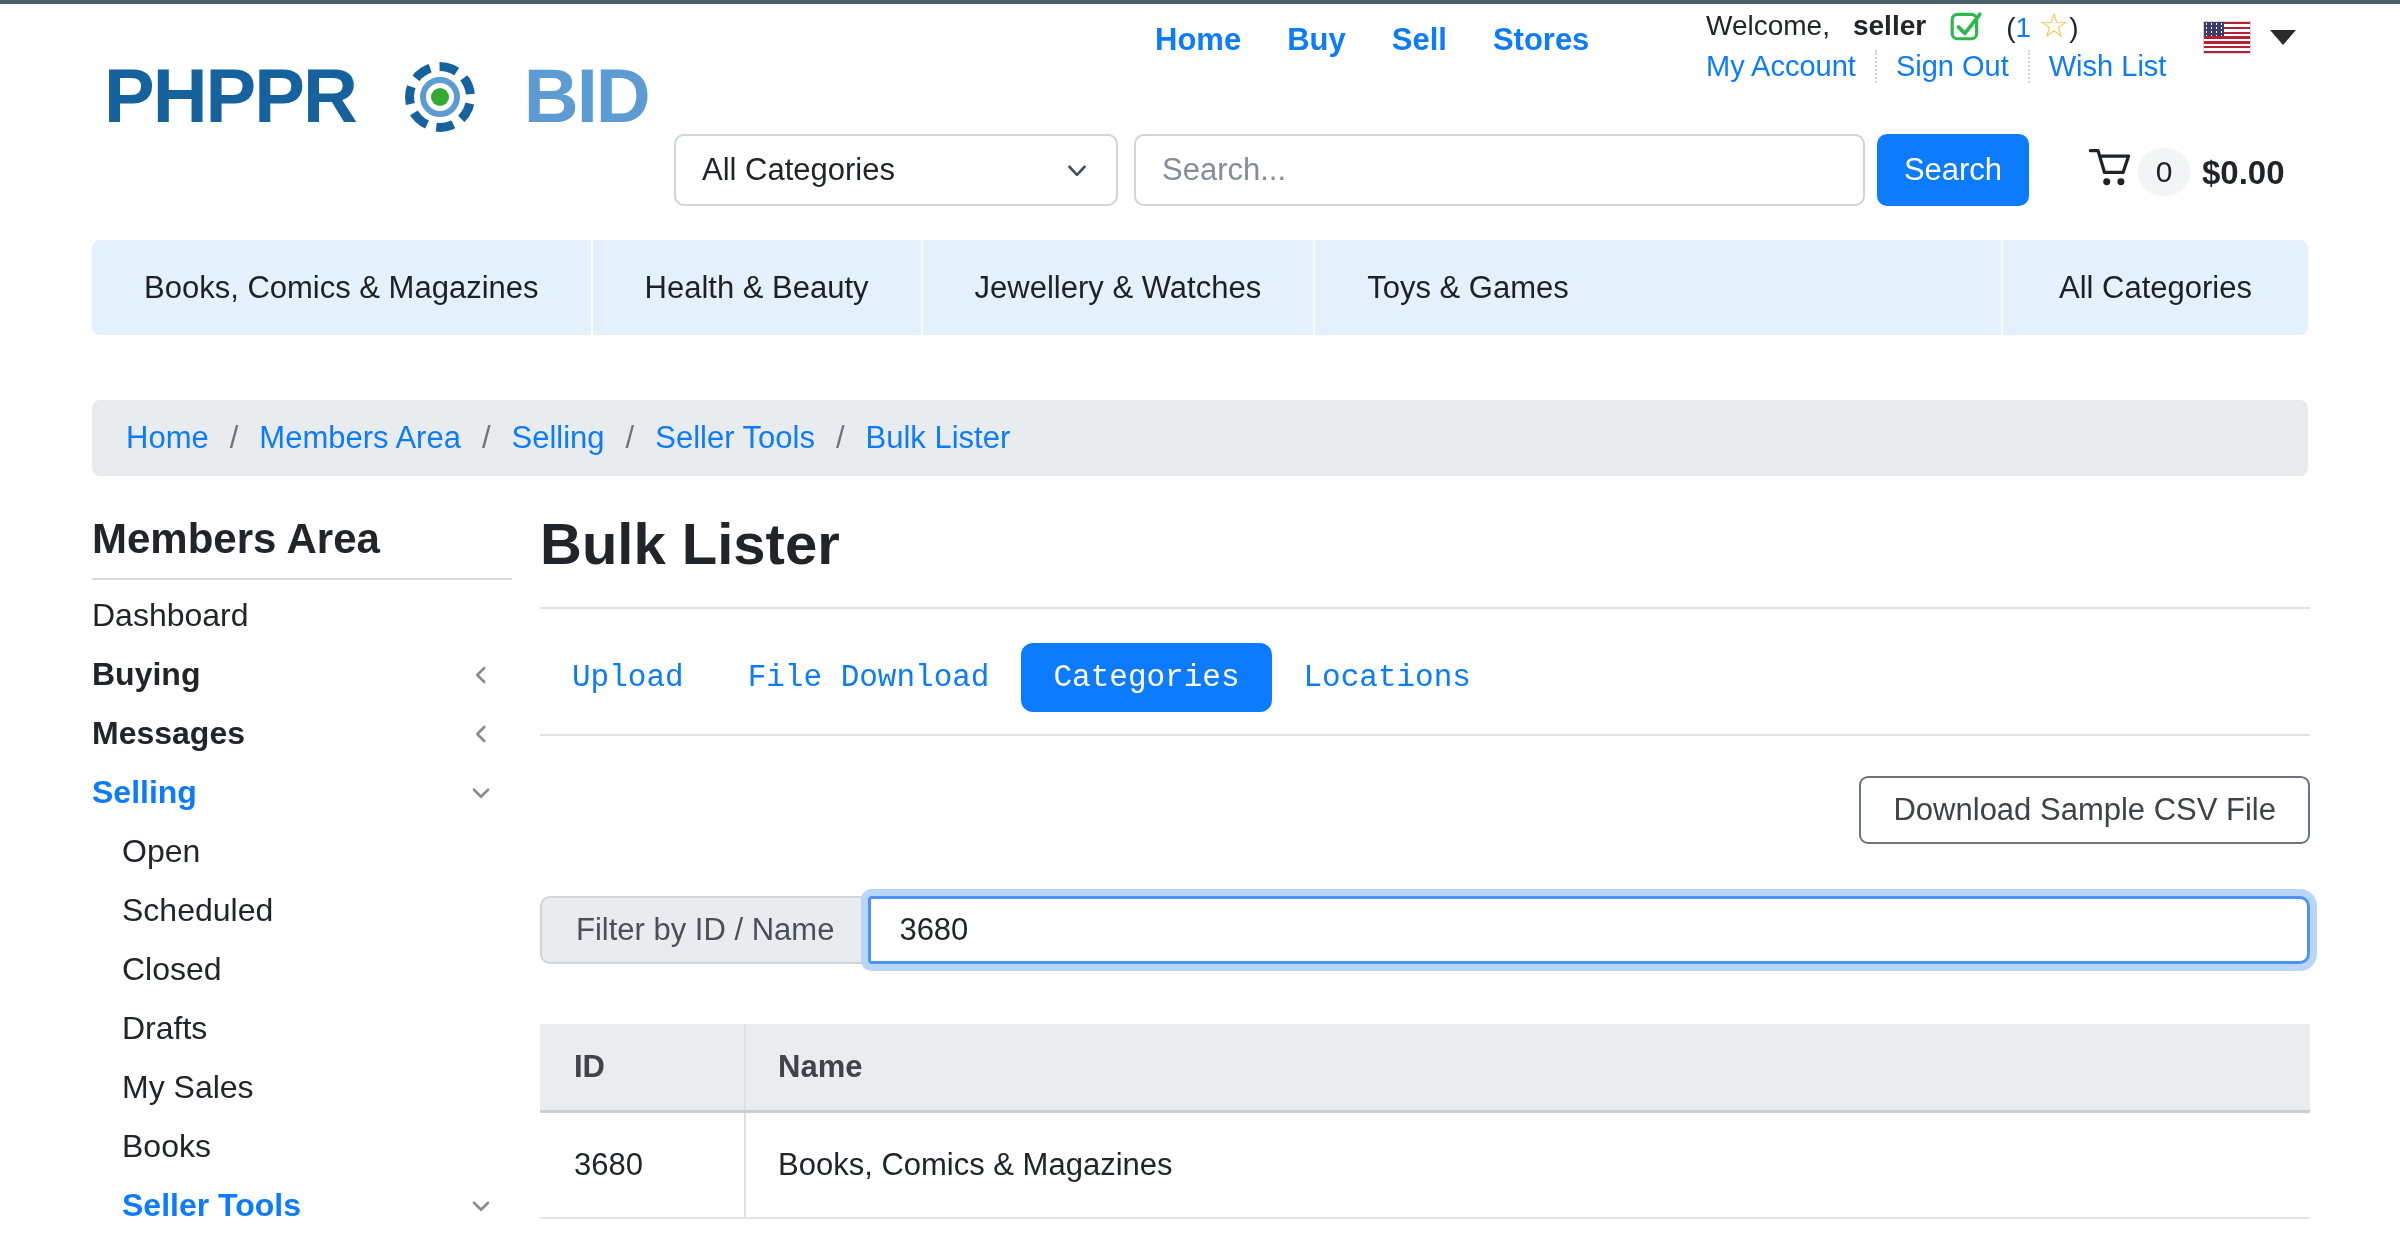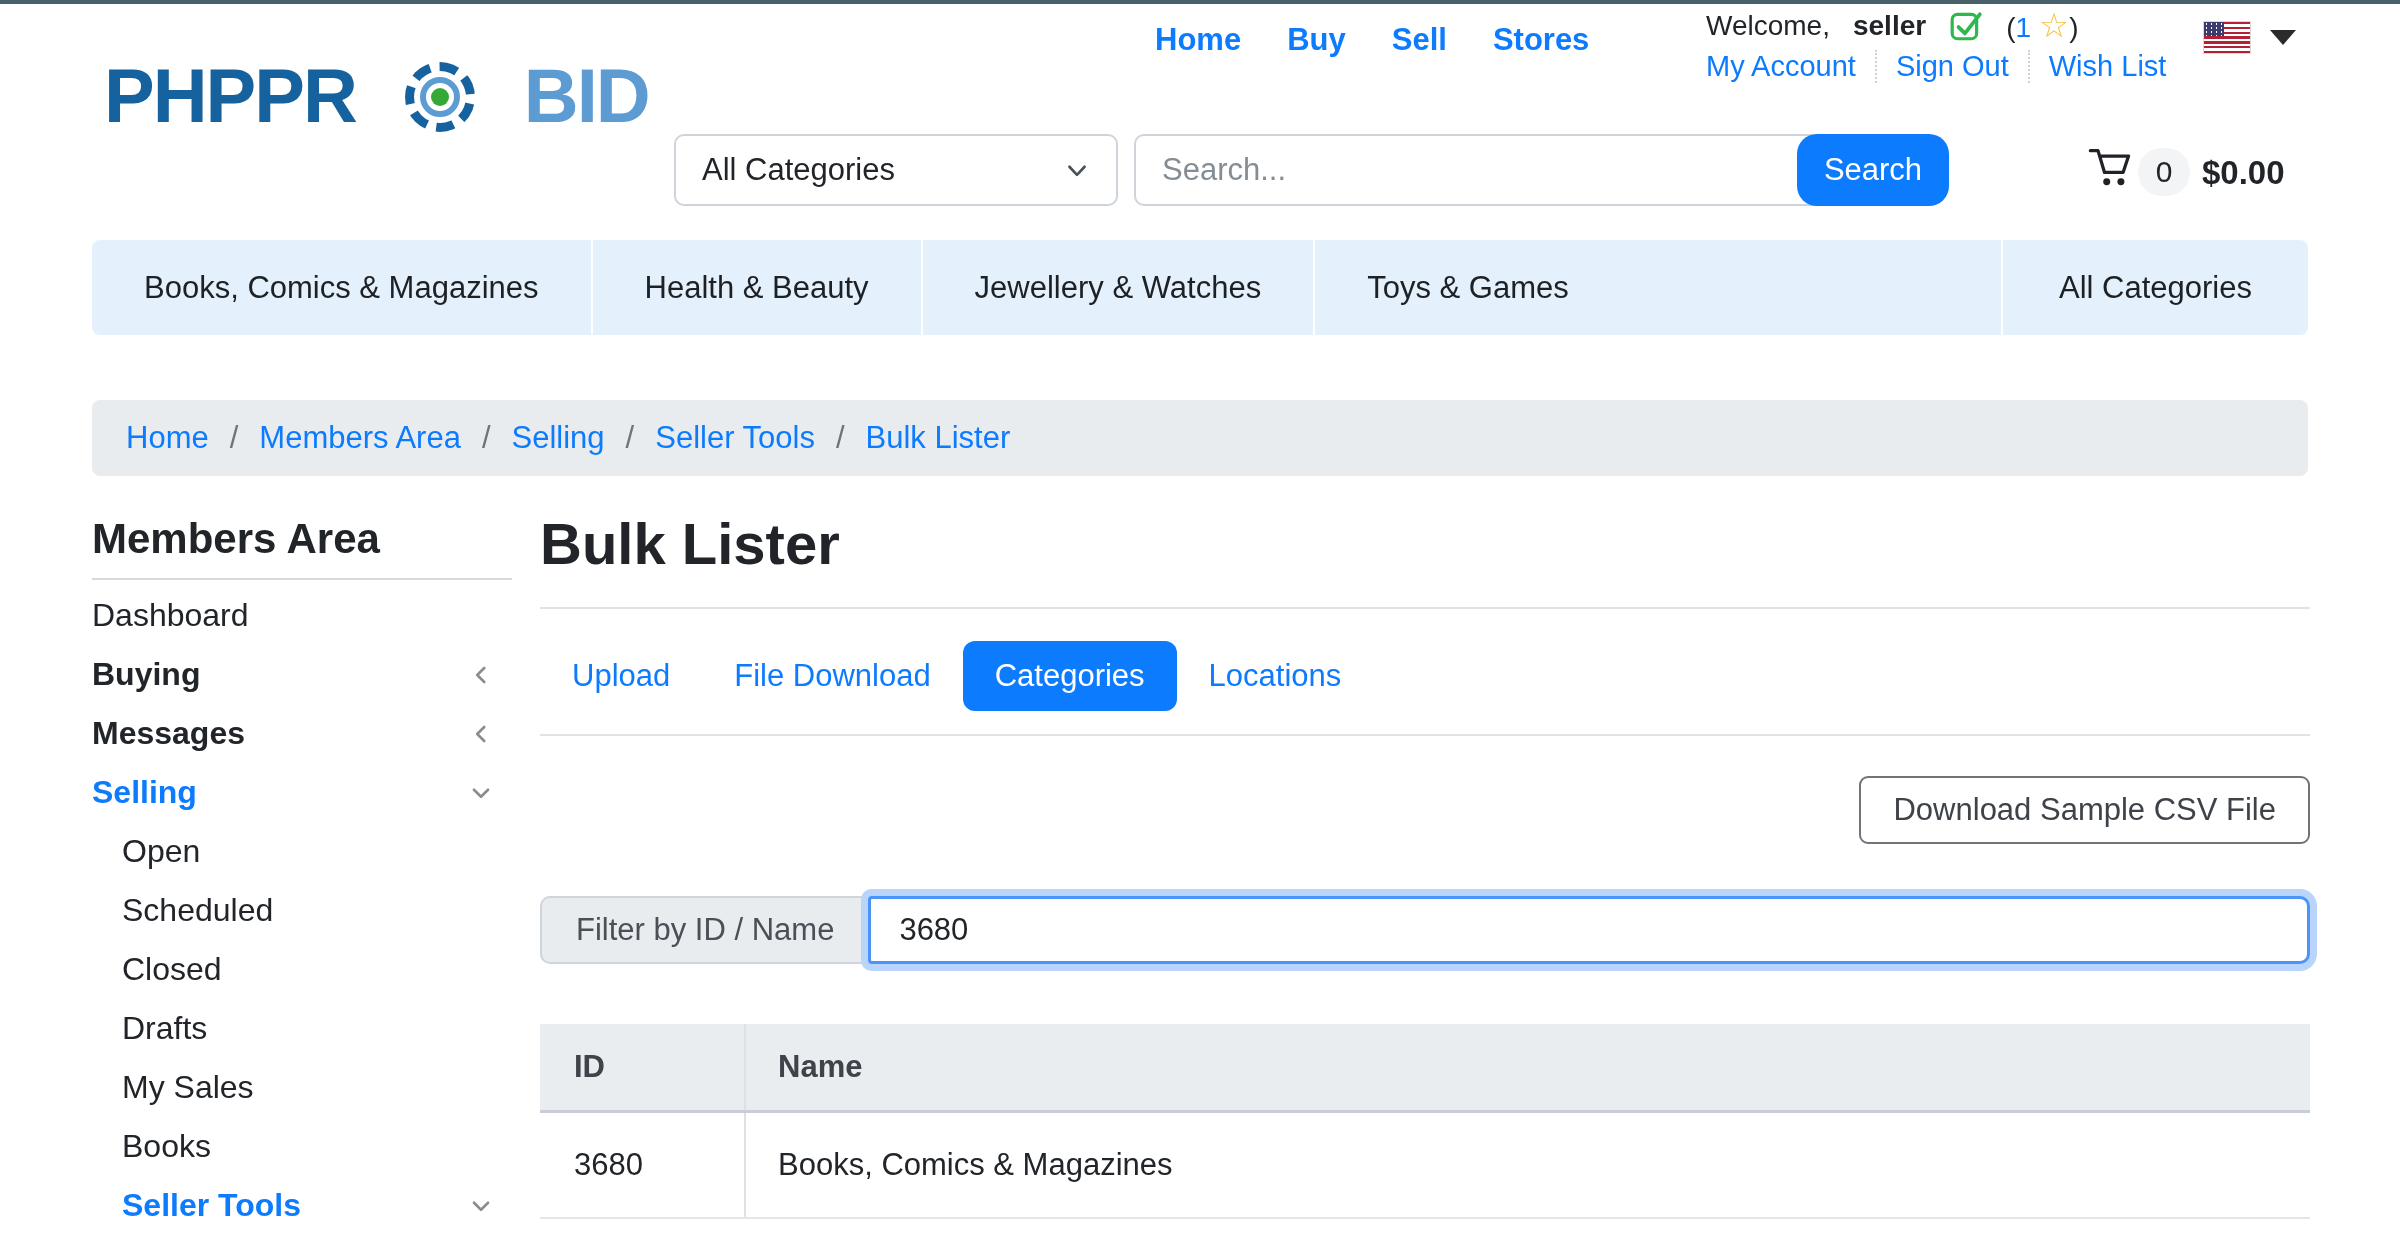--- a/index.html
+++ b/index.html
@@ -44,22 +44,22 @@
   .caret-down { width:0; height:0; border-left:13px solid transparent; border-right:13px solid transparent; border-top:15px solid #2b2b2b; }
 
   
   .cat-select { position:absolute; left:674px; top:134px; width:444px; height:72px;
                 border:2px solid #ced4da; border-radius:10px; background:#fff;
                 display:flex; align-items:center; justify-content:space-between; padding:0 26px;
                 font-size:31px; color:#212529; cursor:pointer; }
   .search-input { position:absolute; left:1134px; top:134px; width:731px; height:72px;
                 border:2px solid #ced4da; border-radius:10px; padding:0 26px; font-size:31px; color:#212529; outline:none; }
   .search-input::placeholder { color:#848c94; }
-  .search-btn { position:absolute; left:1797px; top:134px; width:152px; height:72px;
-                background:#0d7bfd; border:none; border-radius:20px; color:#fff; font-size:31px; cursor:pointer;
+  .search-btn { position:absolute; left:1877px; top:134px; width:152px; height:72px;
+                background:#0d7bfd; border:none; border-radius:10px; color:#fff; font-size:31px; cursor:pointer;
                 font-family:inherit; }
   .cart-btn { position:absolute; left:2086px; top:145px; background:none; border:none; padding:0; cursor:pointer; }
   .cart-badge { position:absolute; left:2138px; top:148px; min-width:52px; height:48px; padding:0 14px;
                 background:#f3f4f6; border-radius:26px; display:flex; align-items:center; justify-content:center;
                 font-size:30px; color:#212529; }
   .cart-total { position:absolute; left:2202px; top:154px; font-size:33px; font-weight:700; }
 
   
   .cat-bar { position:absolute; left:92px; top:240px; width:2216px; height:95px; background:#e4f0fb;
              border-radius:8px; display:flex; align-items:stretch; font-size:31px; }
@@ -84,21 +84,21 @@
   .side-row.active .lbl { font-weight:700; color:#0d7bfd; }
   .side-row.sub { padding-left:30px; }
   .side-chevron { margin-left:auto; margin-right:18px; display:flex; }
 
   
   .main { position:absolute; left:540px; top:512px; width:1770px; }
   .main h1 { margin:0; font-size:58px; line-height:64px; font-weight:700; }
   .main-hr { border:none; border-top:2px solid #e2e2e2; margin:0; }
   .hr1 { margin-top:31px; }
   .hr2 { margin-top:25px; }
-  .tabs { margin-top:34px; display:flex; align-items:center; height:66px; }
+  .tabs { margin-top:34px; display:flex; align-items:flex-start; height:66px;font-family:Liberation Mono, monospace; }
   .tabs a { font-size:31px; color:#0d7bfd; padding:17px 32px; border-radius:12px; white-space:nowrap; }
   .tabs a.active { background:#0d7bfd; color:#fff; }
   .toolbar { margin-top:40px; height:68px; position:relative; }
   .dl-btn { position:absolute; right:0; top:0; height:68px; padding:0 32px; background:#fff;
             border:2px solid #6f747a; border-radius:9px; font-size:31px; color:#3d4349; cursor:pointer;
             font-family:inherit; }
   .filter-group { margin-top:52px; display:flex; height:68px; }
   .filter-label { background:#e9ecef; border:2px solid #ced4da; border-right:none;
                   border-radius:10px 0 0 10px; display:flex; align-items:center; padding:0 34px;
                   font-size:31px; color:#495057; white-space:nowrap; }

